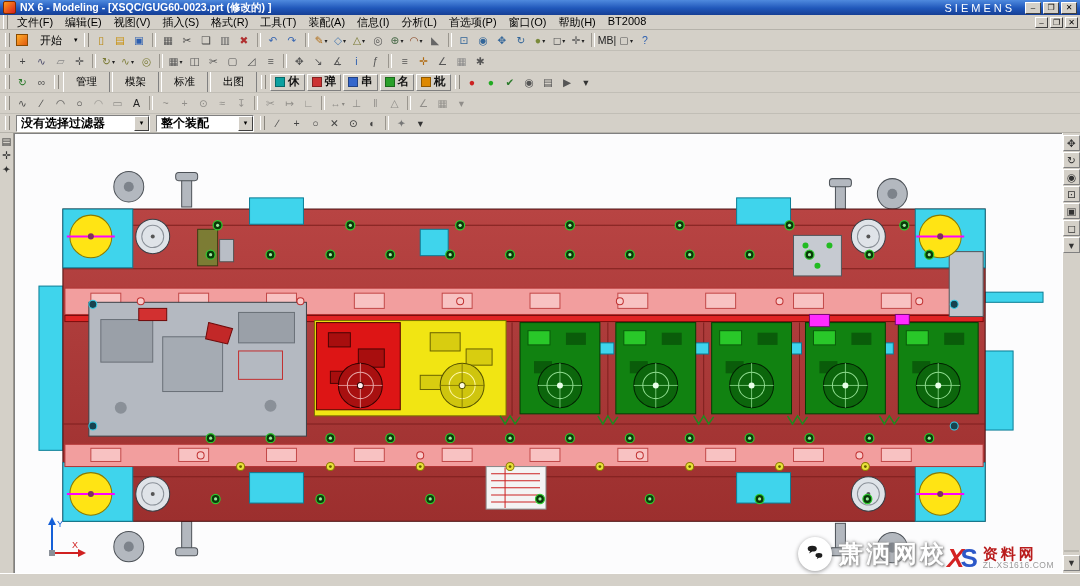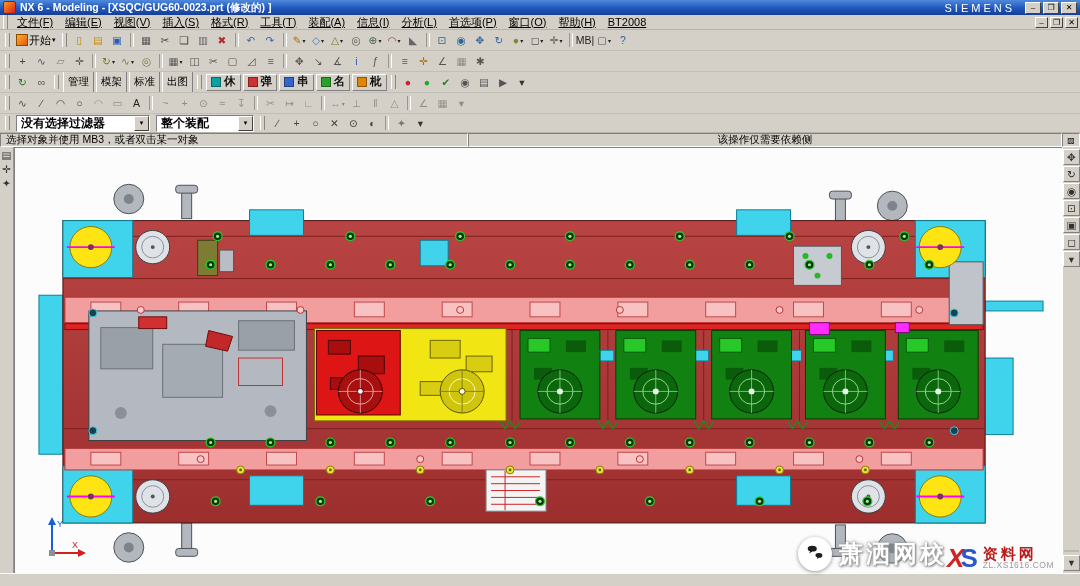--- a/index.html
+++ b/index.html
@@ -13,41 +13,41 @@
             display:flex;align-items:center;padding:0 3px;color:#fff;flex:0 0 auto;}
   .nx-ico{width:11px;height:11px;border-radius:2px;margin-right:4px;
           background:linear-gradient(135deg,#ff9a1a,#d81f1f);border:1px solid #7d2a00;flex:0 0 auto;}
   .title{font-size:10.5px;font-weight:bold;flex:1;white-space:nowrap;overflow:hidden;}
   .brand{font-weight:normal;letter-spacing:3px;font-size:11px;margin-right:8px;}
   .wb{width:16px;height:12px;font-size:8px;line-height:9px;background:#d4d0c8;color:#000;
       border:1px solid;border-color:#fff #404040 #404040 #fff;padding:0;margin-left:2px;}
 
   
   .menubar{height:14px;background:#d4d0c8;display:flex;align-items:center;border-bottom:1px solid #b5b2aa;flex:0 0 auto;}
-  .menus{display:flex;align-items:center;flex:1;text-decoration:underline;}
+  .menus{display:flex;flex:1;}
   .menu-item{padding:0 6px;white-space:nowrap;}
   .mdi{display:flex;margin-right:2px;}
   .mdi .wb{width:13px;height:11px;}
 
   
   .toolbar{height:20px;display:flex;align-items:center;background:#d4d0c8;
            border-bottom:1px solid #c1beb6;padding-left:2px;flex:0 0 auto;overflow:hidden;}
   .grip{width:3px;height:14px;border-left:1px solid #fff;border-right:1px solid #8a867e;margin:0 3px;flex:0 0 auto;}
   .icons{display:flex;align-items:center;height:100%;}
   .tbi{width:19px;height:17px;display:inline-flex;align-items:center;justify-content:center;
        font-size:11px;color:#333;position:relative;flex:0 0 auto;}
   .tbi .g{line-height:1;font-size:10.5px;}
   .dd::after{content:"▾";font-size:6px;margin-left:1px;color:#222;}
   .dis{opacity:.42;}
   .tsep{width:2px;height:14px;border-left:1px solid #9a968e;border-right:1px solid #fff;margin:0 3px;flex:0 0 auto;}
-  .start-btn{display:inline-flex;align-items:center;gap:1px;height:17px;border:none;background:transparent;
+  .start-btn{display:inline-flex;align-items:center;gap:12px;height:17px;border:none;background:transparent;
              font-size:11px;padding:0 3px;font-family:Liberation Sans, sans-serif;}
   .start-ico{width:10px;height:10px;background:linear-gradient(135deg,#ffae2a,#e05a10);border:1px solid #8a4a00;}
   .caret{font-size:7px;}
-  .txt-btn{height:24px;padding:0 4px;font-size:10.5px;background:#d4d0c8;font-family:inherit;
+  .txt-btn{height:24px;padding:0 12px;font-size:10.5px;background:#d4d0c8;font-family:inherit;
            border:1px solid;border-color:#fff #808080 #808080 #fff;margin:0 1px;}
   .macro-btn{height:17px;display:inline-flex;align-items:center;gap:3px;padding:0 4px;background:#d4d0c8;
              border:1px solid;border-color:#fff #808080 #808080 #fff;margin:0 1px;font-family:inherit;
              font-size:11.5px;font-weight:bold;}
   .macro-btn::before{content:"";width:8px;height:8px;background:currentColor;border:1px solid rgba(0,0,0,.35);}
   .macro-btn .mi{color:#111;line-height:1;}
 
   
   .selbar{height:18px;display:flex;align-items:center;background:#d4d0c8;border-bottom:1px solid #b5b2aa;
           padding-left:2px;flex:0 0 auto;}
@@ -492,25 +492,20 @@
         <span class="tsep"></span>
         <span class="tbi" style="color: rgb(119, 119, 119);">
           <span class="g">✦</span>
         </span>
         <span class="tbi" style="color: rgb(51, 51, 51);">
           <span class="g">▾</span>
         </span>
       </div>
   </div>
 
-  <div class="promptbar">
-    <div class="pcell pleft">选择对象并使用 MB3，或者双击某一对象</div>
-    <div class="pcell pcenter">该操作仅需要依赖侧</div>
-    <div class="pcell pend">▨</div>
-  </div>
 
   <div class="main">
 
     <div class="leftbar">
 
     <span class="tbi">
           <span class="g">▤</span>
         </span>
         <span class="tbi">
           <span class="g">✛</span>

